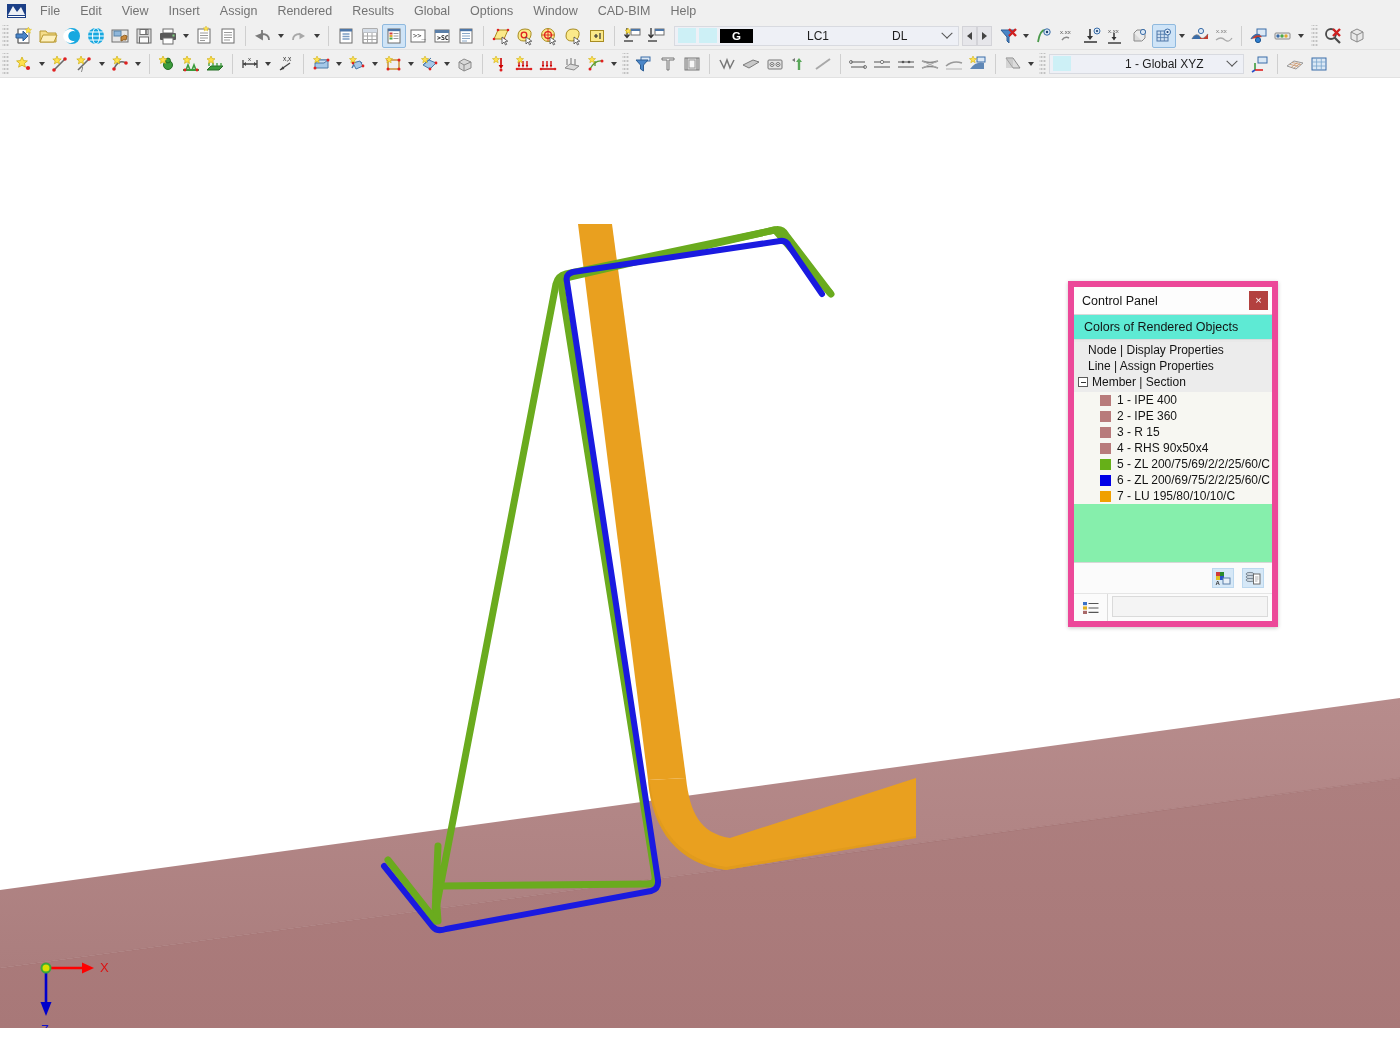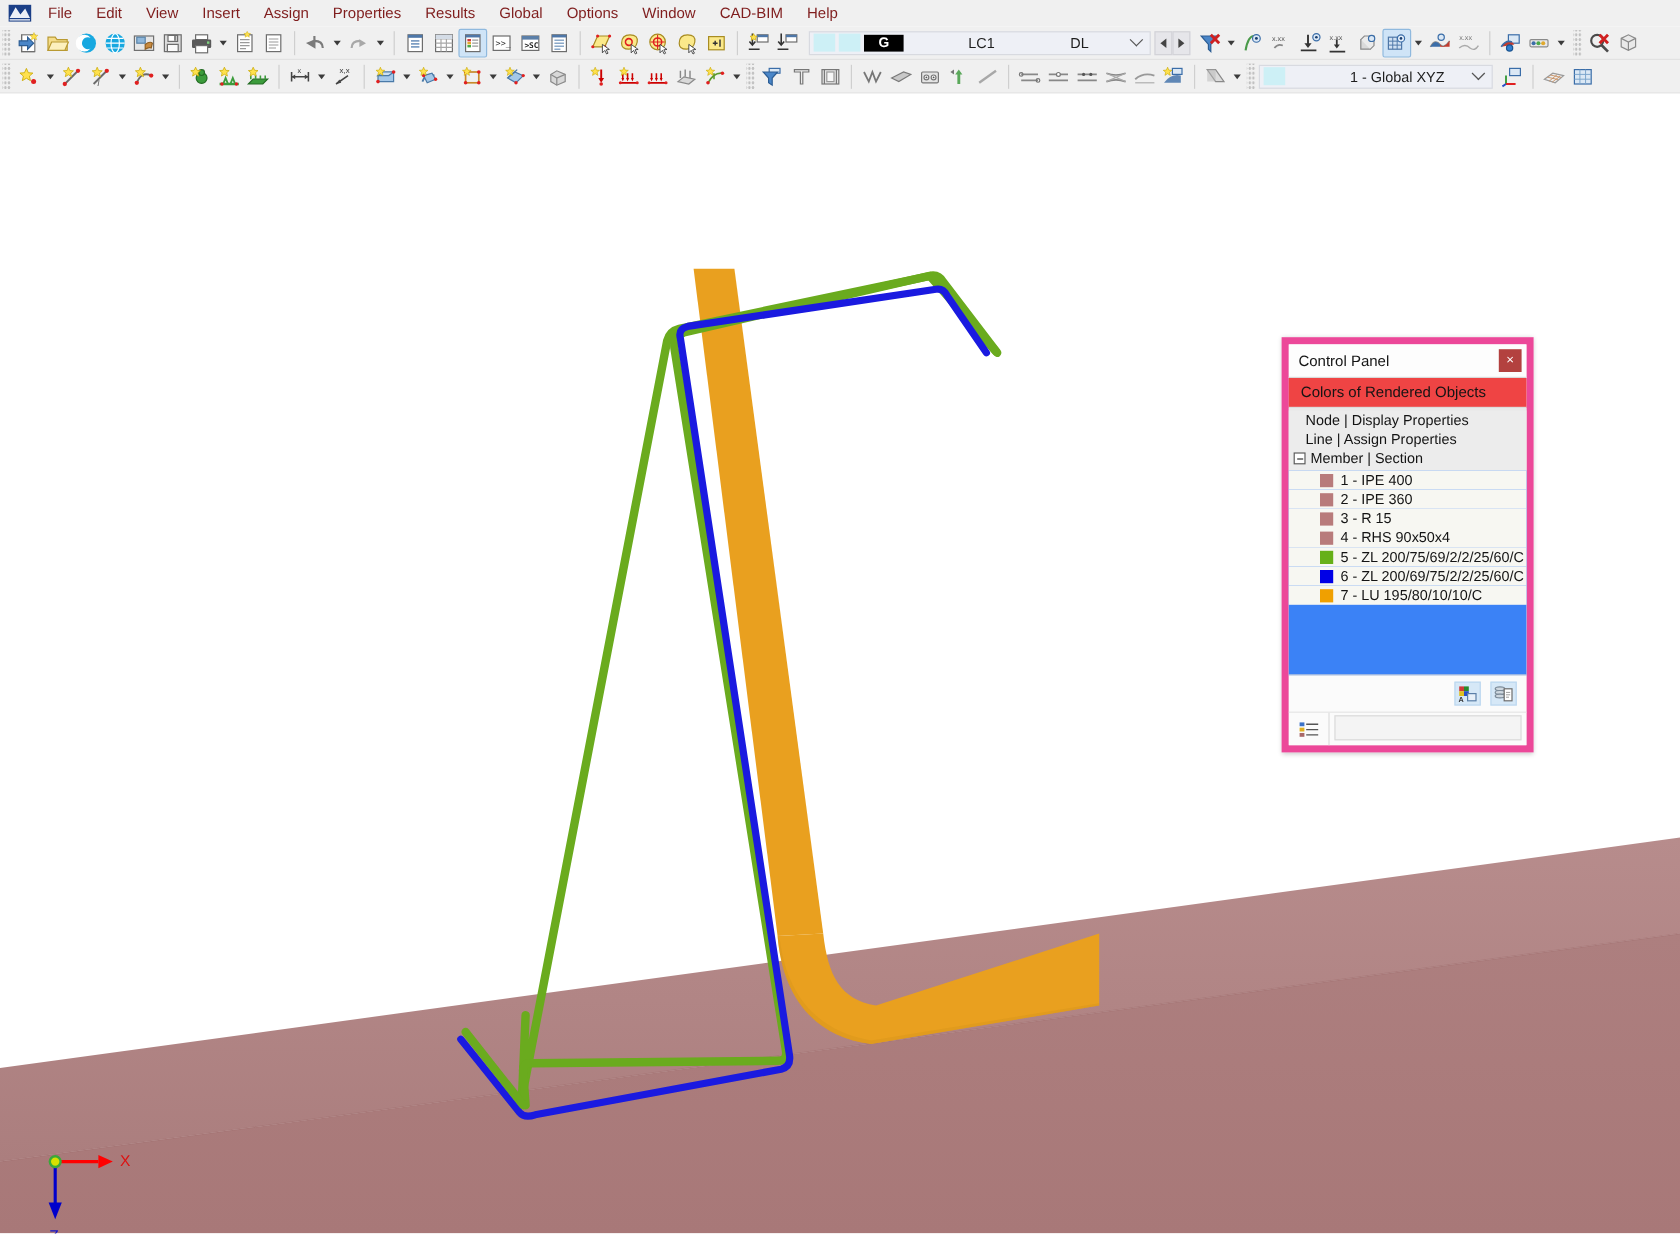--- a/index.html
+++ b/index.html
@@ -9,21 +9,21 @@
     font-family: "Liberation Sans", sans-serif;
     background: #ffffff;
   }
   #app { position: relative; width: 1400px; height: 1050px; }
 
   
   .menubar {
     position: absolute; top: 0; left: 0; width: 1400px; height: 22px;
     background: #f0f0f0;
     display: flex; align-items: center;
-    font-size: 12.5px; color: #7f1d1d;
+    font-size: 12.5px; color: #737373;
   }
   .applogo {
     width: 26px; height: 20px; margin-left: 4px;
     display: flex; align-items: center; justify-content: center;
   }
   .menuitem {
     padding: 2px 10px; height: 20px; line-height: 17px; white-space: nowrap;
   }
 
   
@@ -108,42 +108,42 @@
     font-size: 12.5px;
   }
   .panel-title .t { flex: 1; }
   .panel-close {
     width: 19px; height: 19px; margin-right: 4px; background: #b3413f; color: #fff;
     display: flex; align-items: center; justify-content: center;
     font-size: 11px; line-height: 1;
   }
   .panel-sub {
     height: 25px; display: flex; align-items: center; padding-left: 10px;
-    background: #ef4444; border-bottom: 1px solid #dcdcdc; font-size: 12.5px;
+    background: #5eead4; border-bottom: 1px solid #dcdcdc; font-size: 12.5px;
   }
   .panel-body { background: #e9e9e9; padding: 2px 0 0 0; }
   .tree { background: #ececec; padding-bottom: 2px; text-align: right; }
   .tnode {
     height: 16px; display: flex; align-items: center;
     padding-left: 14px; font-size: 12px; white-space: nowrap;
   }
   .tnode.group { padding-left: 4px; }
   .tnode.group .exp {
     width: 10px; height: 10px; border: 1px solid #5a5a5a; background: #fff;
     margin-right: 4px; position: relative; flex: 0 0 auto;
   }
   .tnode.group .exp::after {
     content: ""; position: absolute; left: 1.5px; top: 4px; width: 5px; height: 1px; background: #333;
   }
   .leaf {
     height: 16px; display: flex; align-items: center; padding-left: 26px;
     font-size: 12px; background: #f7f7f2; white-space: nowrap;
   }
   .leaf .sw { width: 11px; height: 11px; margin-right: 6px; flex: 0 0 auto; }
-  .leaf-area { background: #3b82f6; min-height: 60px; border-bottom: 1px solid #d7d7d7; }
+  .leaf-area { background: #86efac; min-height: 60px; border-bottom: 1px solid #d7d7d7; }
   .panel-tools {
     height: 30px; background: #fbfbfb; display: flex; align-items: center;
     justify-content: flex-end; padding-right: 8px; gap: 8px;
   }
   .ptbtn {
     width: 22px; height: 20px; background: #d6e8f7; border: 1px solid #bcd8ef;
     display: flex; align-items: center; justify-content: center;
   }
   .panel-foot {
     height: 28px; background: #fbfbfb; display: flex; align-items: stretch;
@@ -180,21 +180,21 @@
         <rect x="0" y="1" width="19" height="14" fill="#1b3f87"></rect>
         <path d="M1 12 L6 3 L10 9 L14 4 L18 12 Z" fill="#ffffff" opacity=".92"></path>
         <path d="M1 13.5 L18 13.5" stroke="#ffffff" stroke-width="1"></path>
       </svg>
     </div>
     <div class="menuitem">File</div>
     <div class="menuitem">Edit</div>
     <div class="menuitem">View</div>
     <div class="menuitem">Insert</div>
     <div class="menuitem">Assign</div>
-    <div class="menuitem">Properties</div>
+    <div class="menuitem">Rendered</div>
     <div class="menuitem">Results</div>
     <div class="menuitem">Global</div>
     <div class="menuitem">Options</div>
     <div class="menuitem">Window</div>
     <div class="menuitem">CAD-BIM</div>
     <div class="menuitem">Help</div>
   </div>
 
   <div class="toolbar row1">
     <div class="grip"></div>

